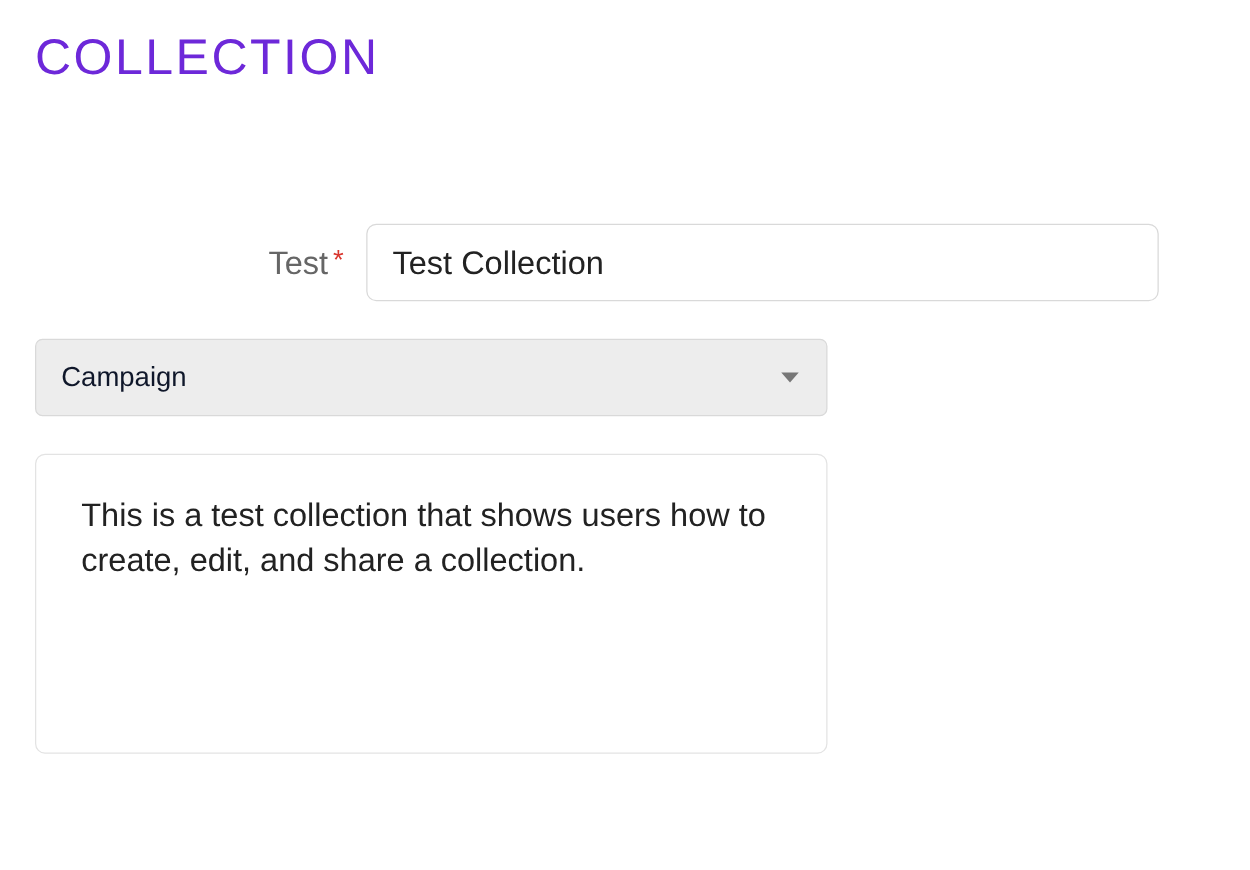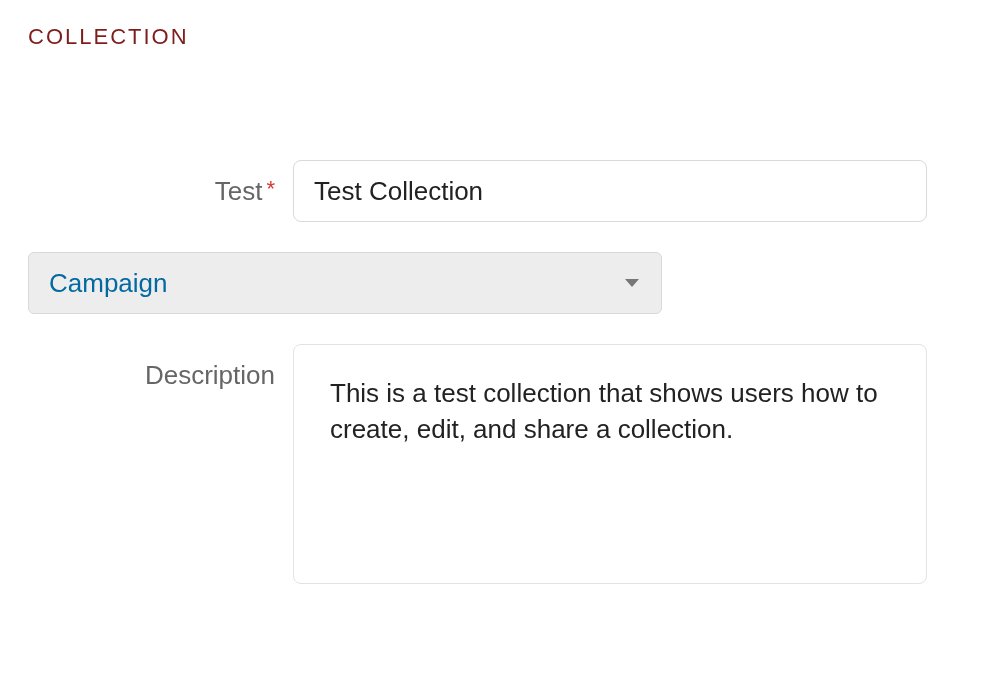--- a/index.html
+++ b/index.html
@@ -9,24 +9,24 @@
     height: 696px;
     background: #ffffff;
     font-family: -apple-system, BlinkMacSystemFont, "Helvetica Neue", Helvetica, Arial, sans-serif;
     color: #333;
     position: relative;
   }
   .page {
     padding: 24px 28px;
   }
   .section-title {
-    font-size: 22px;
+    font-size: 40px;
     letter-spacing: 2px;
     font-weight: 400;
-    color: #7f1d1d;
+    color: #6d28d9;
     margin: 0 0 110px 0;
     text-transform: uppercase;
   }
   .form {
     display: flex;
     flex-direction: column;
     gap: 30px;
   }
   .row {
     display: flex;
@@ -69,22 +69,22 @@
     border: 1px solid #d9d9d9;
     border-radius: 6px;
     background: #ededed;
     display: flex;
     align-items: center;
     padding: 0 20px;
     justify-content: space-between;
     cursor: pointer;
   }
   .select-value {
-    font-size: 26px;
-    color: #0369a1;
+    font-size: 22px;
+    color: #0f172a;
   }
   .caret {
     width: 0; height: 0;
     border-left: 7px solid transparent;
     border-right: 7px solid transparent;
     border-top: 8px solid #777;
     margin-right: 2px;
   }
   .textarea {
     width: 634px;
@@ -121,20 +121,19 @@
     <div class="row">
       <div class="field-cell">
         <div class="select-wrap">
           <span class="select-value">Campaign</span>
           <span class="caret"></span>
         </div>
       </div>
     </div>
 
     <div class="row">
-      <div class="label-cell">Description</div>
       <div class="field-cell">
         <textarea class="textarea" style="">This is a test collection that shows users how to create, edit, and share a collection.</textarea>
       </div>
     </div>
 
   </div>
 </div>
 
 </body></html>

